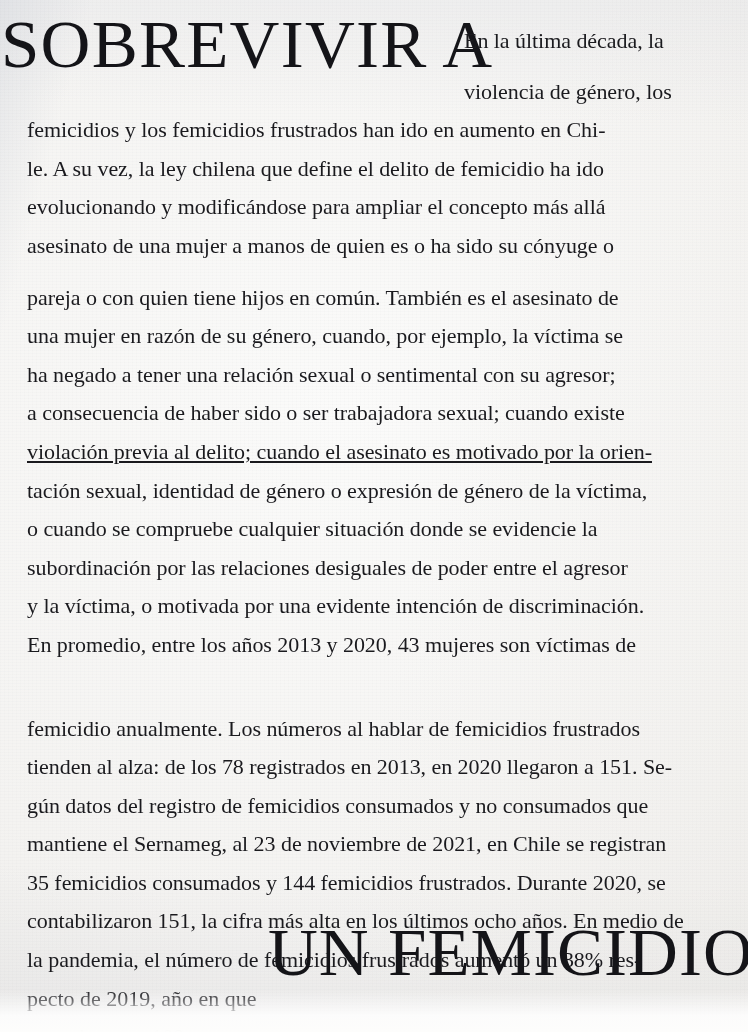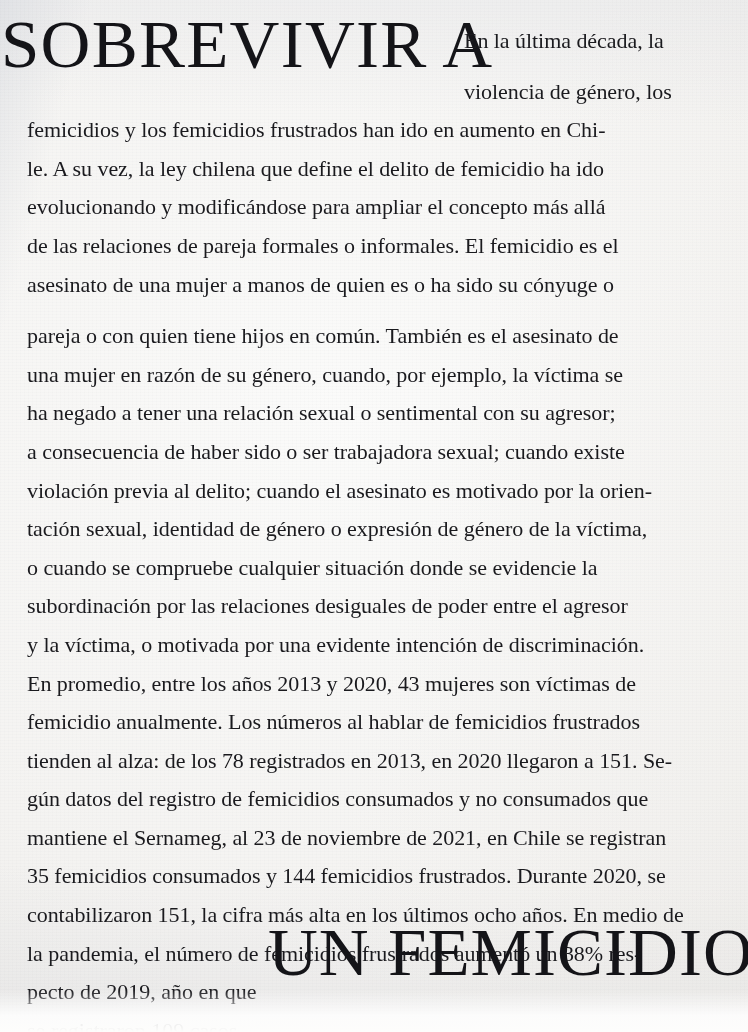--- a/index.html
+++ b/index.html
@@ -146,33 +146,32 @@
   <div id="column">
 
     <div class="head-float"></div>
 
     <div id="body-text">
       <span class="ln indent1" style="word-spacing: 0px;">En la última década, la</span>
       <span class="ln indent2" style="word-spacing: 0px; margin-top: 12px;">violencia de género, los</span>
       <span class="ln" style="word-spacing: 0px;">femicidios y los femicidios frustrados han ido en aumento en Chi-</span>
       <span class="ln" style="word-spacing: 0px;">le. A su vez, la ley chilena que define el delito de femicidio ha ido</span>
       <span class="ln" style="word-spacing: 0px;">evolucionando y modificándose para ampliar el concepto más allá</span>
-      <span class="ln" style="word-spacing: 0px;">de las relaciones de pareja formales o informales. El femicidio es el</span>
       <span class="ln" style="word-spacing: 0px;">asesinato de una mujer a manos de quien es o ha sido su cónyuge o</span>
       <span class="ln" style="word-spacing: 0px; margin-top: 13px;">pareja o con quien tiene hijos en común. También es el asesinato de</span>
       <span class="ln" style="word-spacing: 0px;">una mujer en razón de su género, cuando, por ejemplo, la víctima se</span>
       <span class="ln" style="word-spacing: 0px;">ha negado a tener una relación sexual o sentimental con su agresor;</span>
       <span class="ln" style="word-spacing: 0px;">a consecuencia de haber sido o ser trabajadora sexual; cuando existe</span>
-      <span class="ln" style="word-spacing: 0px;">violación previa al delito; cuando el asesinato es motivado por la orien-</span>
+      <span class="ln" style="word-spacing: 0px; text-decoration: underline;">violación previa al delito; cuando el asesinato es motivado por la orien-</span>
       <span class="ln" style="word-spacing: 0px;">tación sexual, identidad de género o expresión de género de la víctima,</span>
       <span class="ln" style="word-spacing: 0px;">o cuando se compruebe cualquier situación donde se evidencie la</span>
       <span class="ln" style="word-spacing: 0px;">subordinación por las relaciones desiguales de poder entre el agresor</span>
       <span class="ln" style="word-spacing: 0px;">y la víctima, o motivada por una evidente intención de discriminación.</span>
       <span class="ln" style="word-spacing: 0px;">En promedio, entre los años 2013 y 2020, 43 mujeres son víctimas de</span>
-      <span class="ln" style="word-spacing: 0px;">femicidio anualmente. Los números al hablar de femicidios frustrados</span>
+      <span class="ln" style="word-spacing: 0px; margin-top: 45px;">femicidio anualmente. Los números al hablar de femicidios frustrados</span>
       <span class="ln" style="word-spacing: 0px;">tienden al alza: de los 78 registrados en 2013, en 2020 llegaron a 151. Se-</span>
       <span class="ln" style="word-spacing: 0px;">gún datos del registro de femicidios consumados y no consumados que</span>
       <span class="ln" style="word-spacing: 0px;">mantiene el Sernameg, al 23 de noviembre de 2021, en Chile se registran</span>
       <span class="ln" style="word-spacing: 0px;">35 femicidios consumados y 144 femicidios frustrados. Durante 2020, se</span>
       <span class="ln" style="word-spacing: 0px;">contabilizaron 151, la cifra más alta en los últimos ocho años. En medio de</span>
       <span class="ln" style="word-spacing: 0px;">la pandemia, el número de femicidios frustrados aumentó un 38% res-</span>
       <span class="ln short1">pecto de 2019, año en que</span>
       <span class="ln short2">se registraron 109 casos.</span>
     </div>
   </div>

